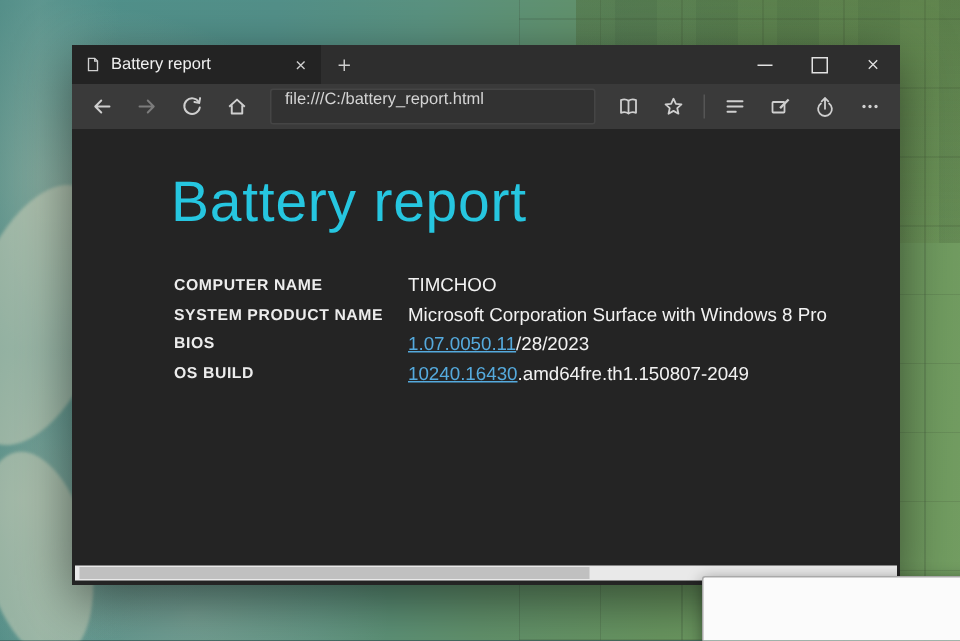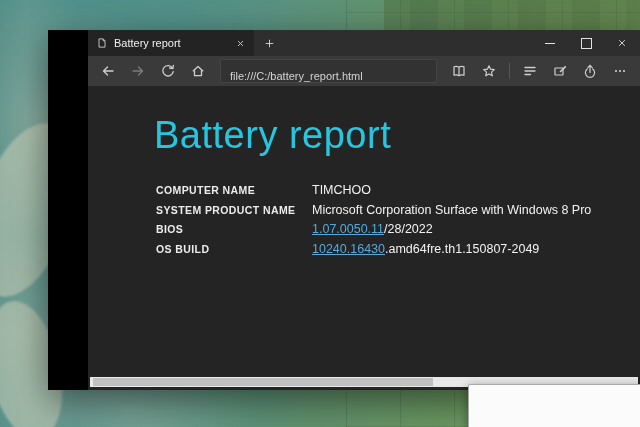--- a/index.html
+++ b/index.html
@@ -25,35 +25,35 @@
     background:
       linear-gradient(0deg, transparent 0%, rgba(64,88,46,.25) 100%),
       repeating-linear-gradient(90deg, rgba(90,120,60,.20) 0 26px, rgba(60,84,44,.22) 26px 54px);
   }
   .wp-shore{position:absolute;left:-40px;top:0;width:120px;height:100%;
     background:linear-gradient(90deg, rgba(70,130,125,.9), rgba(120,160,150,.35) 55%, transparent);
   }
   .wp-sandbar{position:absolute;background:rgba(225,219,192,.45);border-radius:50%;filter:blur(1px);}
   
   .window{position:absolute;left:48px;top:30px;width:552px;height:360px;
-    background:#000000;box-shadow:0 10px 34px rgba(0,0,0,.5);display:flex;flex-direction:column;padding-left:40px;}
+    background:#000000;box-shadow:0 10px 34px rgba(0,0,0,.5);display:flex;flex-direction:column;}
   .tabbar{height:26px;background:#2e2e2e;display:flex;align-items:stretch;flex:0 0 26px;}
   .tab{width:152px;background:#232323;display:flex;align-items:center;gap:6px;padding:0 6px 0 8px;color:#fff;}
   .tab-title{font-size:11px;color:#f0f0f0;flex:1;white-space:nowrap;overflow:hidden;}
   .tab-close{width:16px;height:16px;display:flex;align-items:center;justify-content:center;}
   .newtab{width:30px;display:flex;align-items:center;justify-content:center;color:#cfcfcf;font-size:15px;}
   .tab-spacer{flex:1;}
   .winbtn{width:36px;display:flex;align-items:center;justify-content:center;}
   .minbar{width:10px;height:1px;background:#e2e2e2;}
   .maxbox{width:9px;height:9px;border:1px solid #e2e2e2;}
   
   .toolbar{height:30px;background:#3a3a3a;display:flex;align-items:center;padding:0 6px;gap:2px;flex:0 0 30px;}
   .tbtn{width:28px;height:26px;display:flex;align-items:center;justify-content:center;border-radius:2px;}
   .addr{flex:1;height:22px;margin:0 6px;background:#323232;border:1px solid #454545;border-radius:2px;
-    display:flex;align-items:flex-end;padding:0 9px;}
+    display:flex;align-items:flex-start;padding:0 9px;}
   .addr-text{font-size:11px;color:#d4d4d4;white-space:nowrap;overflow:hidden;}
   .tsep{width:1px;height:16px;background:#555;margin:0 4px;}
   
   .content{position:relative;flex:1;background:#242424;overflow:hidden;}
   .page-title{margin:28px 0 0 66px;font-size:38px;font-weight:400;letter-spacing:.5px;color:var(--accent,#26c6e0);}
   .rows{margin:27px 0 10px 68px;}
   .row{display:flex;margin-bottom:6px;}
   .rlabel{width:156px;flex:0 0 156px;font-size:10.5px;font-weight:bold;letter-spacing:.4px;color:#ececec;line-height:13.5px;}
   .rvalue{font-size:12.5px;color:#f2f2f2;line-height:13.5px;white-space:pre;}
   .vlink{color:var(--link,#55aadd);text-decoration:underline;cursor:pointer;}
@@ -182,21 +182,21 @@
       <div class="row">
         <div class="rlabel">COMPUTER NAME</div>
         <div class="rvalue">TIMCHOO</div>
       </div>
       <div class="row">
         <div class="rlabel">SYSTEM PRODUCT NAME</div>
         <div class="rvalue">Microsoft Corporation Surface with Windows 8 Pro</div>
       </div>
       <div class="row">
         <div class="rlabel">BIOS</div>
-        <div class="rvalue"><a class="vlink">1.07.0050.11</a><span>/28/2022</span></div>
+        <div class="rvalue"><a class="vlink">1.07.0050.11</a><span>/28/2023</span></div>
       </div>
       <div class="row">
         <div class="rlabel">OS BUILD</div>
         <div class="rvalue"><a class="vlink">10240.16430</a><span>.amd64fre.th1.150807-2049</span></div>
       </div>
     </div>
 
     <div class="hscroll">
       <div class="hthumb"></div>
     </div>

